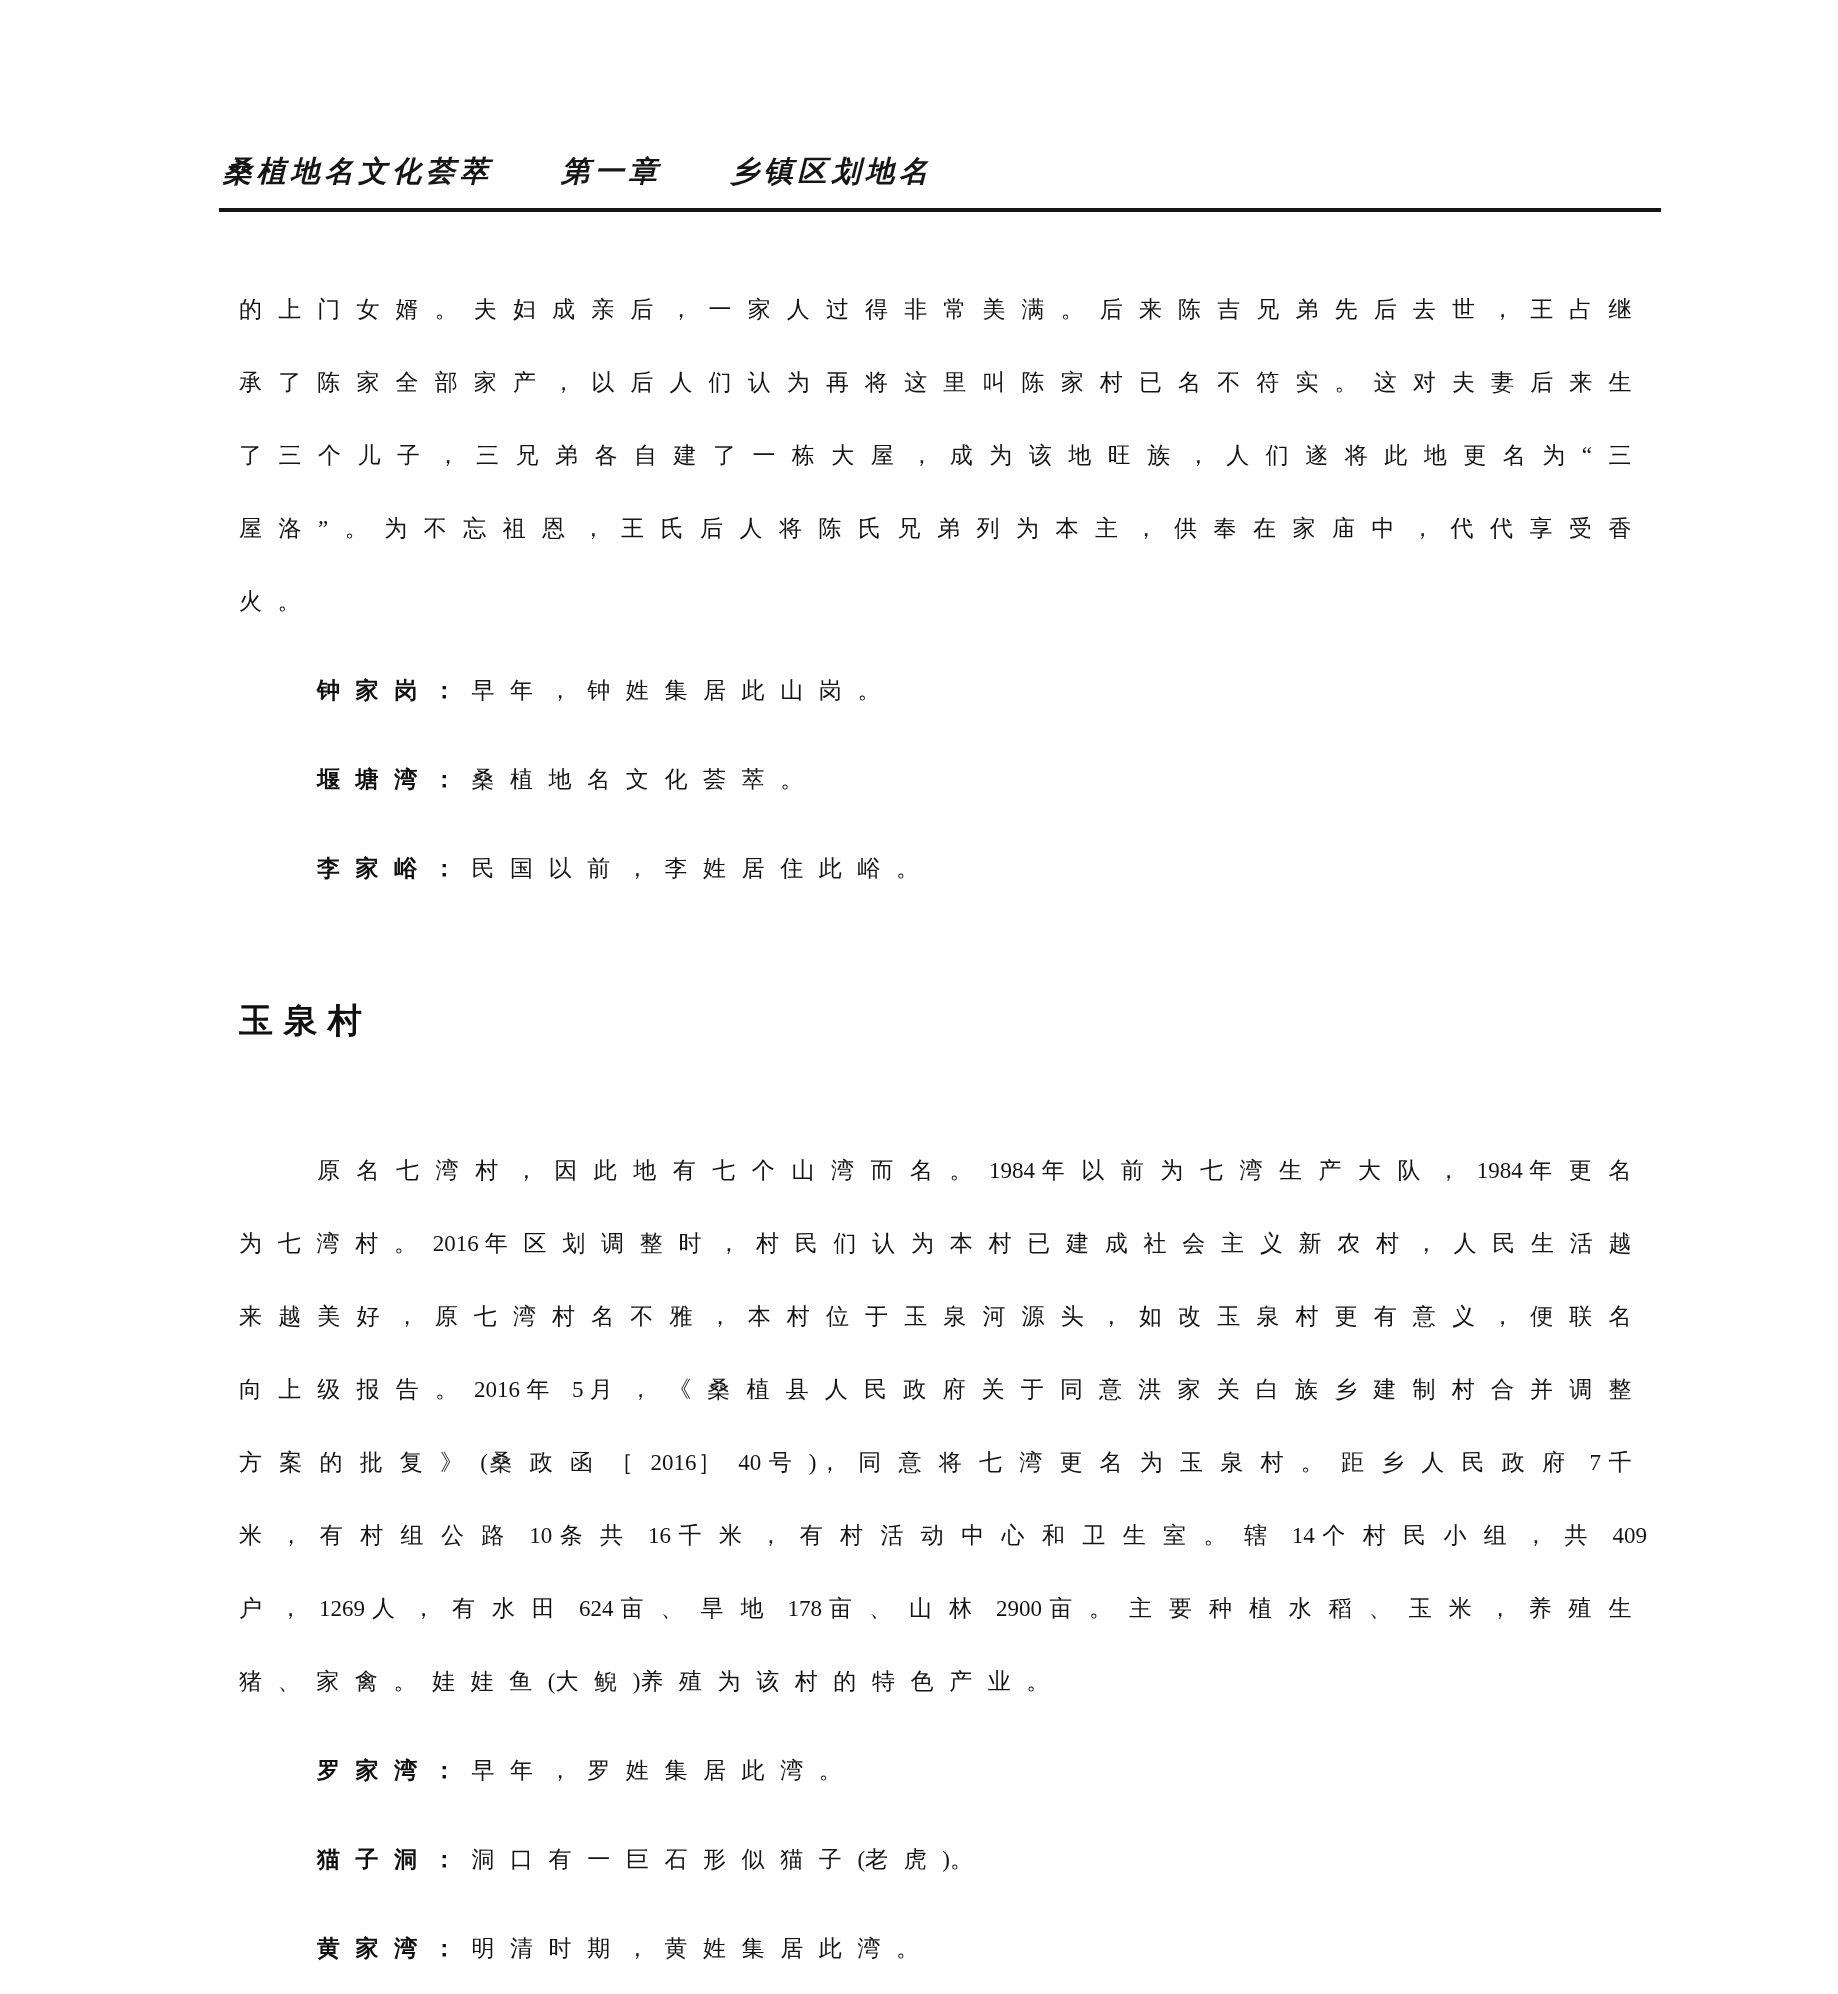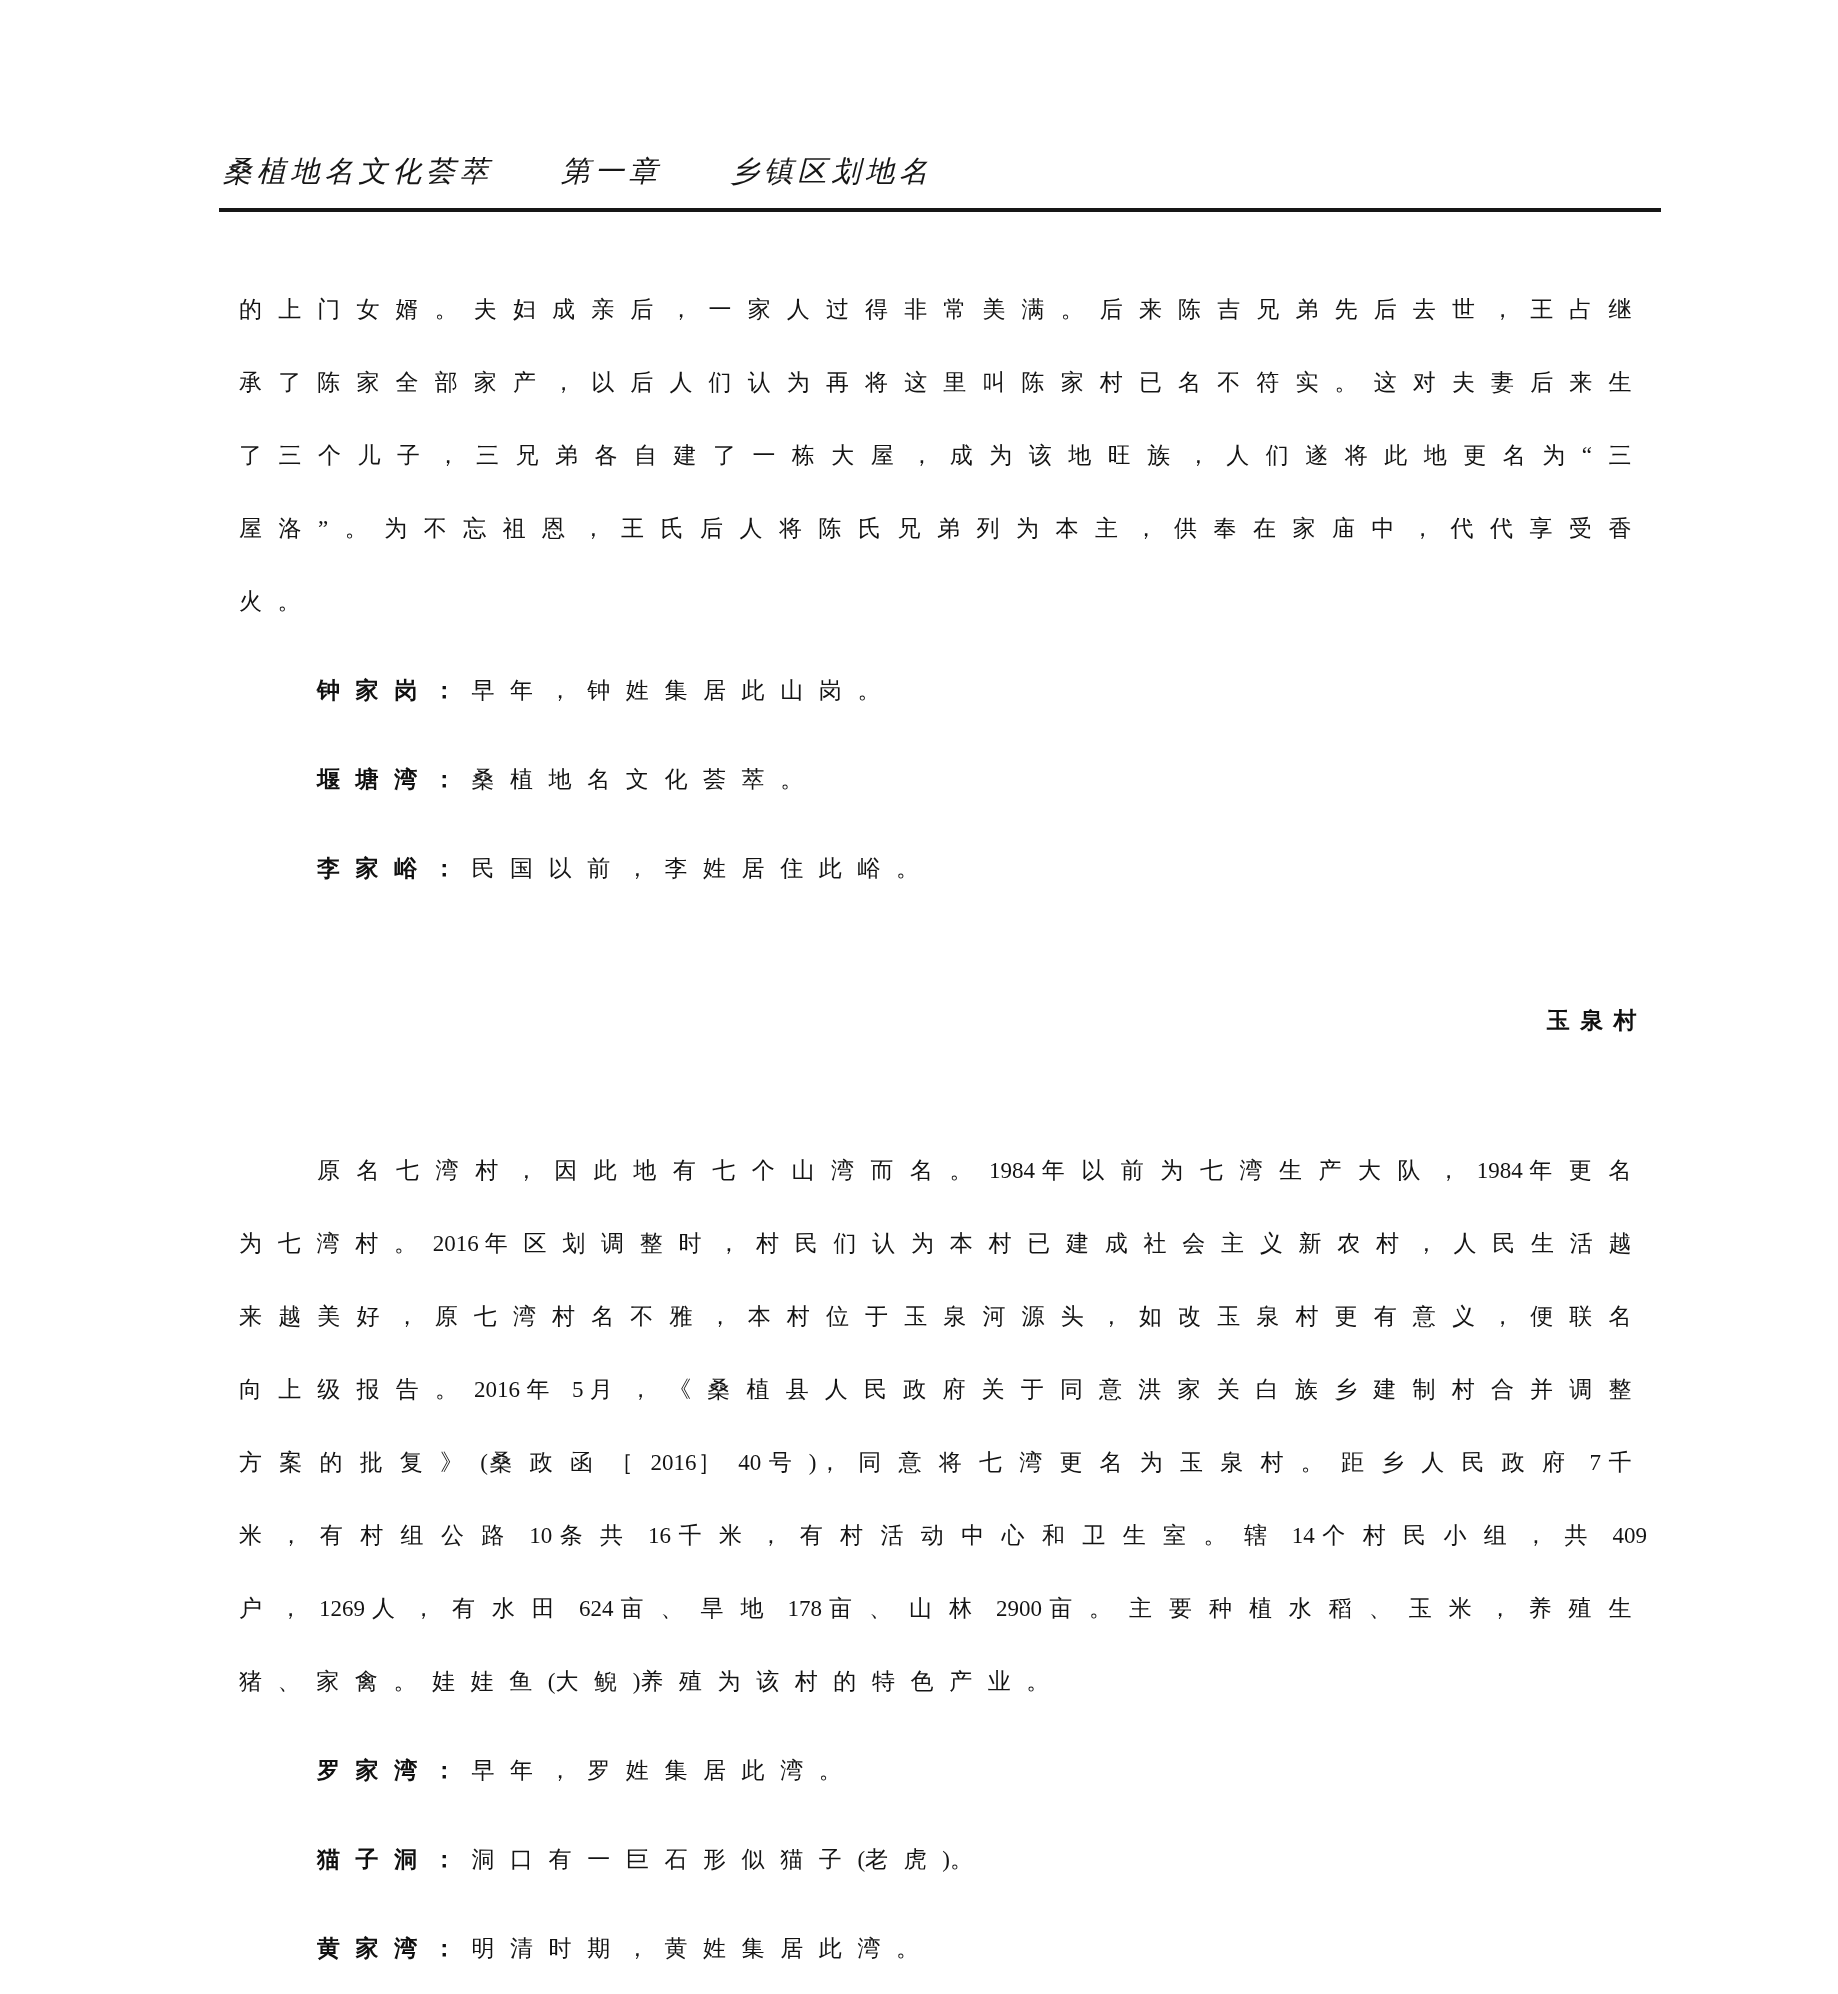--- a/index.html
+++ b/index.html
@@ -18,21 +18,21 @@
     height: 2571px;
     background: #ffffff;
   }
   .running-header {
     position: absolute;
     left: 223px;
     top: 151px;
     width: 1440px;
     font-size: 29px;
     line-height: 40px;
-    font-weight: normal;
+    font-weight: bold;
     font-style: italic;
     letter-spacing: 4.8px;
     color: #161616;
     white-space: nowrap;
   }
   .header-rule {
     position: absolute;
     left: 219px;
     top: 208px;
     width: 1442px;
@@ -53,25 +53,25 @@
   .content p { margin: 16px; padding: 0; }
   p.para-indent { text-indent: 78px; }
   p.para-noindent { text-indent: 0; }
   .entry { text-indent: 78px; }
   .entry .head {
     font-family: "Liberation Sans", "DejaVu Sans", sans-serif;
     font-weight: 700;
     color: #101010;
   }
   .section-title {
-    text-align: right;
+    text-align: left;
     text-indent: 0;
     font-family: "Liberation Sans", "DejaVu Sans", sans-serif;
     font-weight: 700;
-    font-size: 23px;
+    font-size: 34px;
     letter-spacing: 10.4px;
     line-height: 73px;
     margin-top: 79px !important;
     margin-bottom: 77px !important;
     color: #101010;
   }
   .ascii { letter-spacing: normal; }
 </style>
 </head>
 <body>

